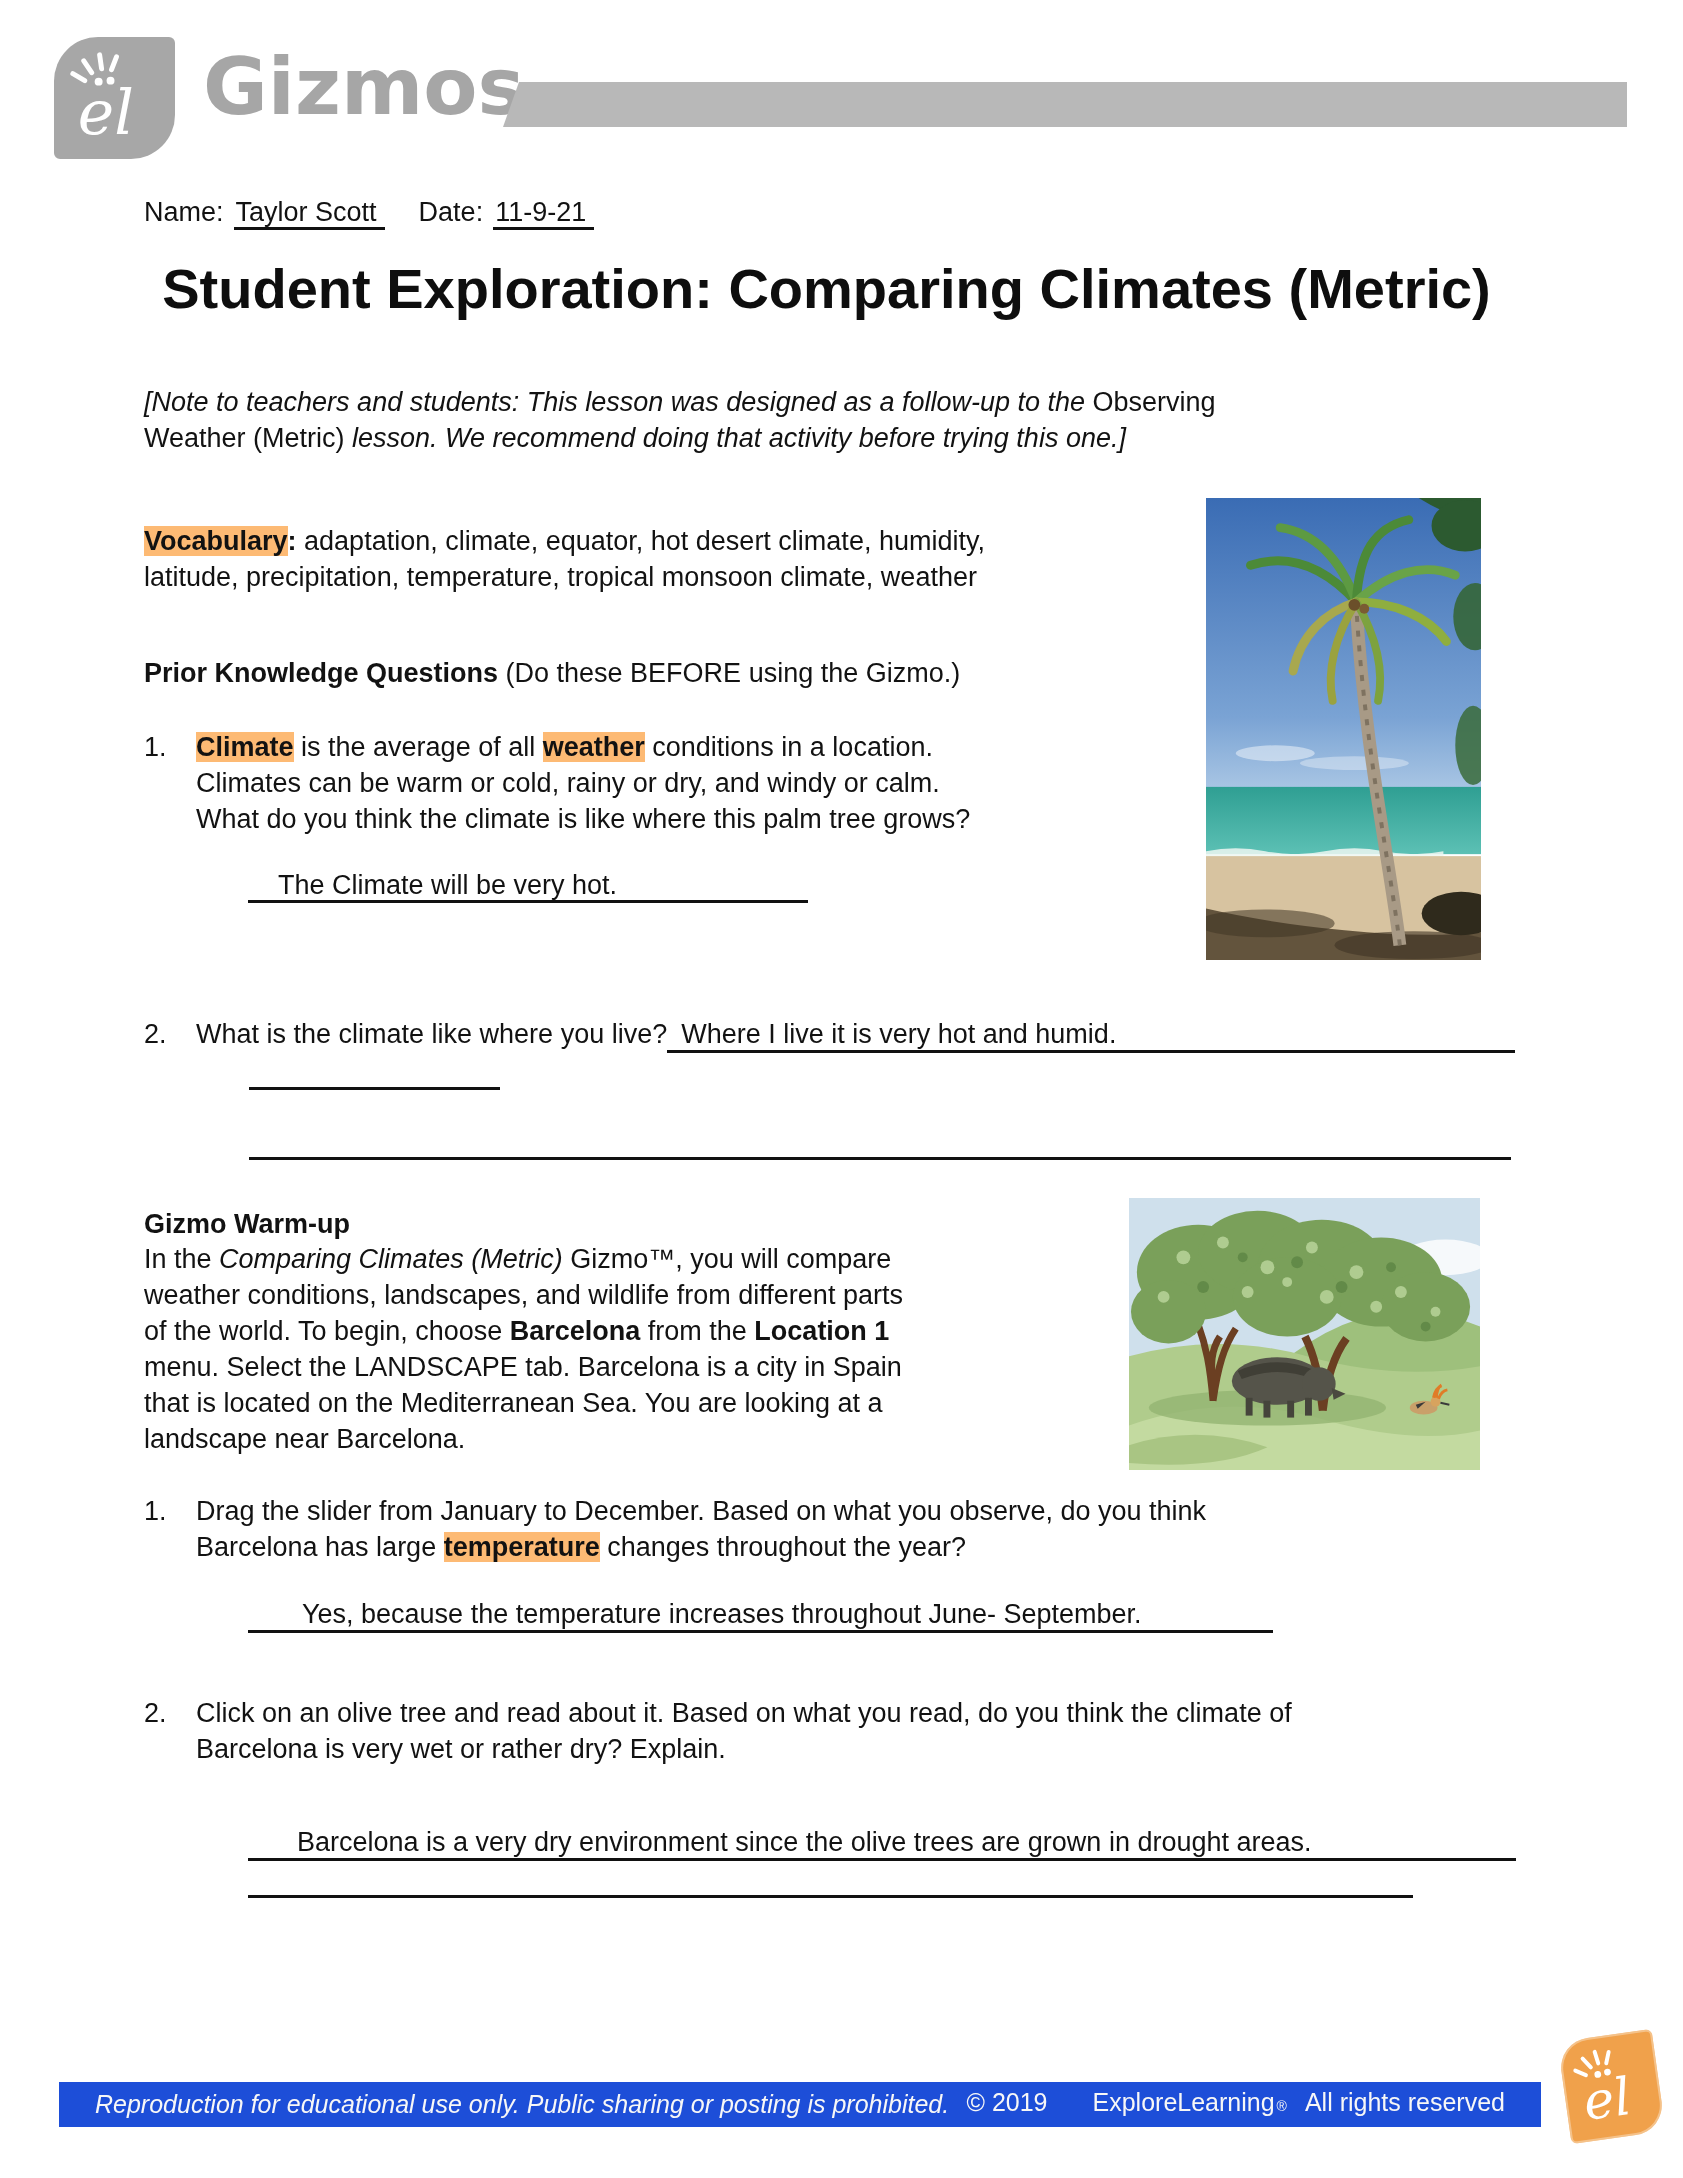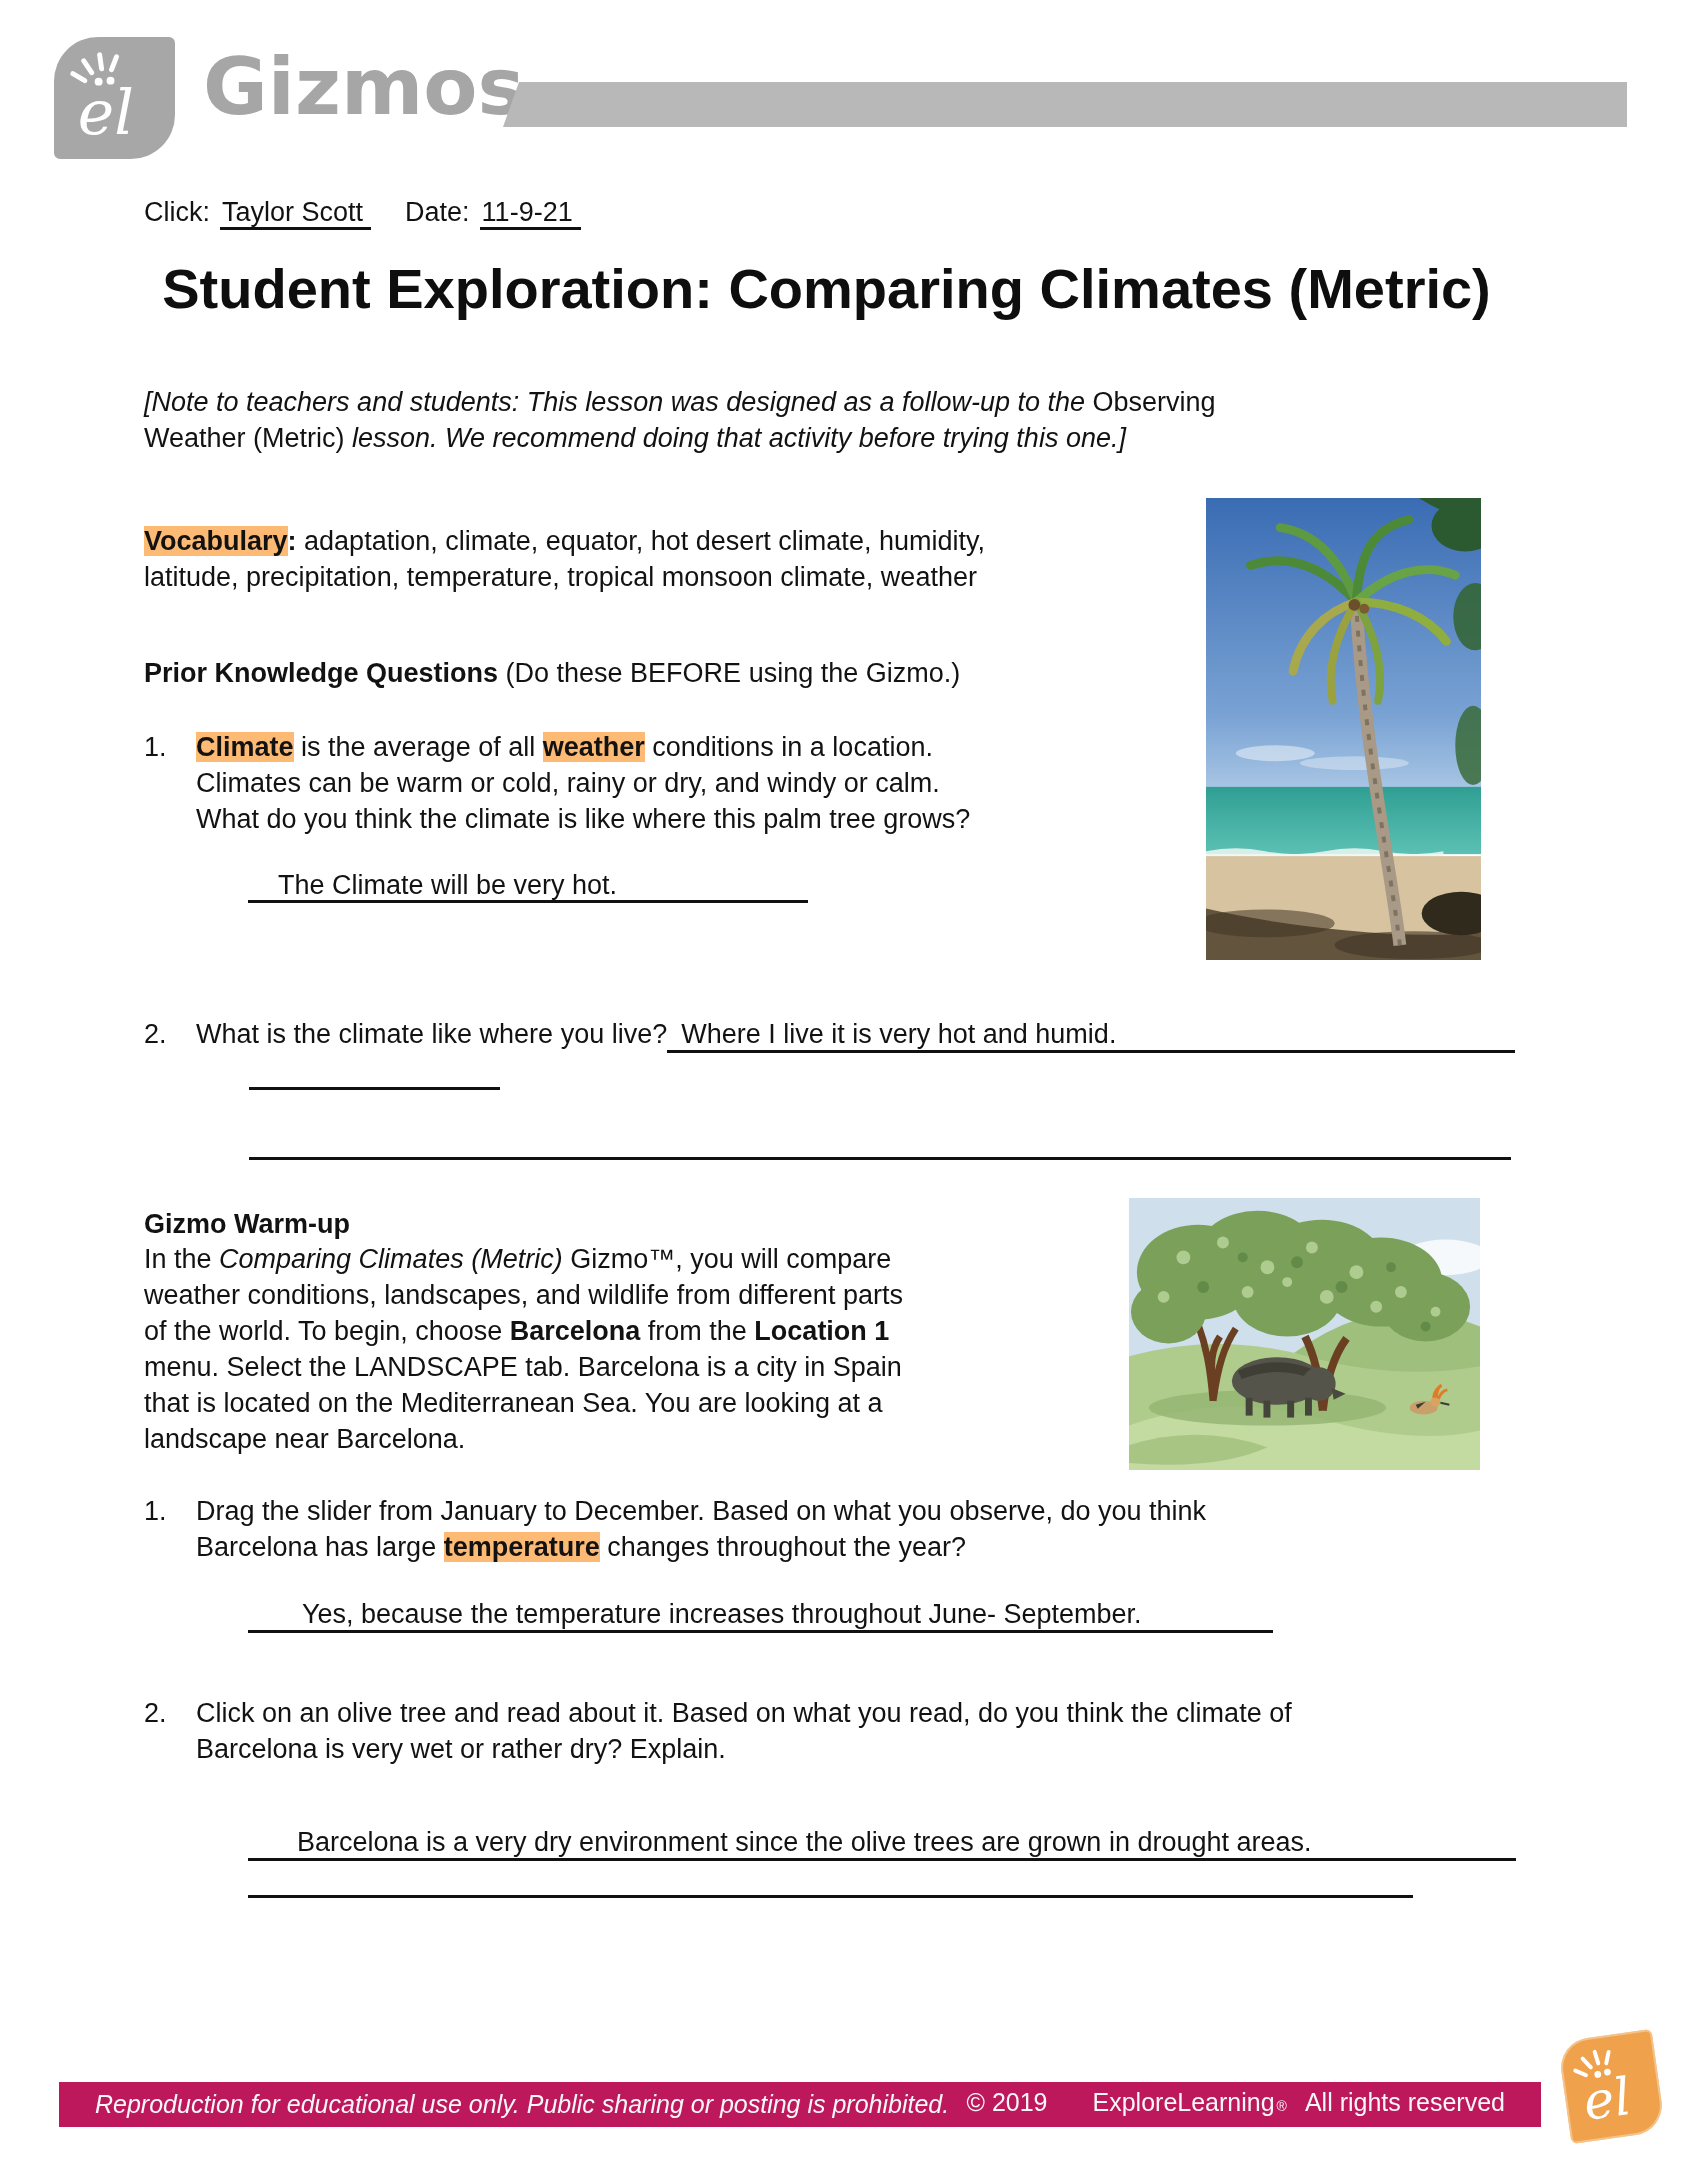--- a/index.html
+++ b/index.html
@@ -62,21 +62,21 @@
   .wq2 { left:144px; top:1695px; width:1327px; }
   .wq2-answer { left:248px; top:1824px; width:1268px; height:37px; padding-left:49px; white-space:nowrap; }
   .wq2-blank { left:248px; top:1861px; width:1165px; height:37px; }
   
   .palm-img { left:1206px; top:498px; width:275px; height:462px; }
   .landscape-img { left:1129px; top:1198px; width:351px; height:272px; }
   .palm-img svg, .landscape-img svg, .brand-square svg, .footer-logo svg { display:block; width:100%; height:100%; }
   
   .footer-bar {
     position:absolute; left:59px; top:2082px; width:1482px; height:45px;
-    background:#be185d; display:flex; align-items:center;
+    background:#1d4ed8; display:flex; align-items:center;
     color:#f7f7f7; font-size:25px; line-height:25px;
     padding:0 36px;
   }
   .footer-left { font-style:italic; flex:1; }
   .footer-right { display:flex; align-items:baseline; white-space:nowrap; }
   .footer-right .cpy { margin-right:2px; }
   .footer-right .brand { margin-right:2px;margin-left:43px; }
   .footer-right sup { font-size:14px; margin-right:18px; }
   .footer-logo {
     position:absolute; left:1564px; top:2035px; width:95px; height:103px;
@@ -100,21 +100,21 @@
       </g>
       <circle cx="45" cy="45" r="4" fill="#ffffff"></circle>
       <circle cx="57" cy="44" r="4" fill="#ffffff"></circle>
       <text x="24" y="98" font-family="DejaVu Serif, serif" font-style="italic" font-size="62" fill="#ffffff">el</text>
     </svg>
   </div>
   <div class="brand-name">Gizmos</div>
   <div class="brand-bar"></div>
 
   <div class="name-row">
-    <span class="lbl">Click:</span><span class="fill-in">Taylor Scott</span><span class="date-gap"></span><span class="lbl">Date:</span><span class="fill-in">11-9-21</span>
+    <span class="lbl">Name:</span><span class="fill-in">Taylor Scott</span><span class="date-gap"></span><span class="lbl">Date:</span><span class="fill-in">11-9-21</span>
   </div>
 
   <h1 class="doc-title">Student Exploration: Comparing Climates (Metric)</h1>
 
   <p class="abs note">
     <span class="italic">[Note to teachers and students: This lesson was designed as a follow-up to the </span><span>Observing</span><br>
     <span>Weather (Metric) </span><span class="italic">lesson. We recommend doing that activity before trying this one.]</span>
   </p>
 
   <div class="abs palm-img">

